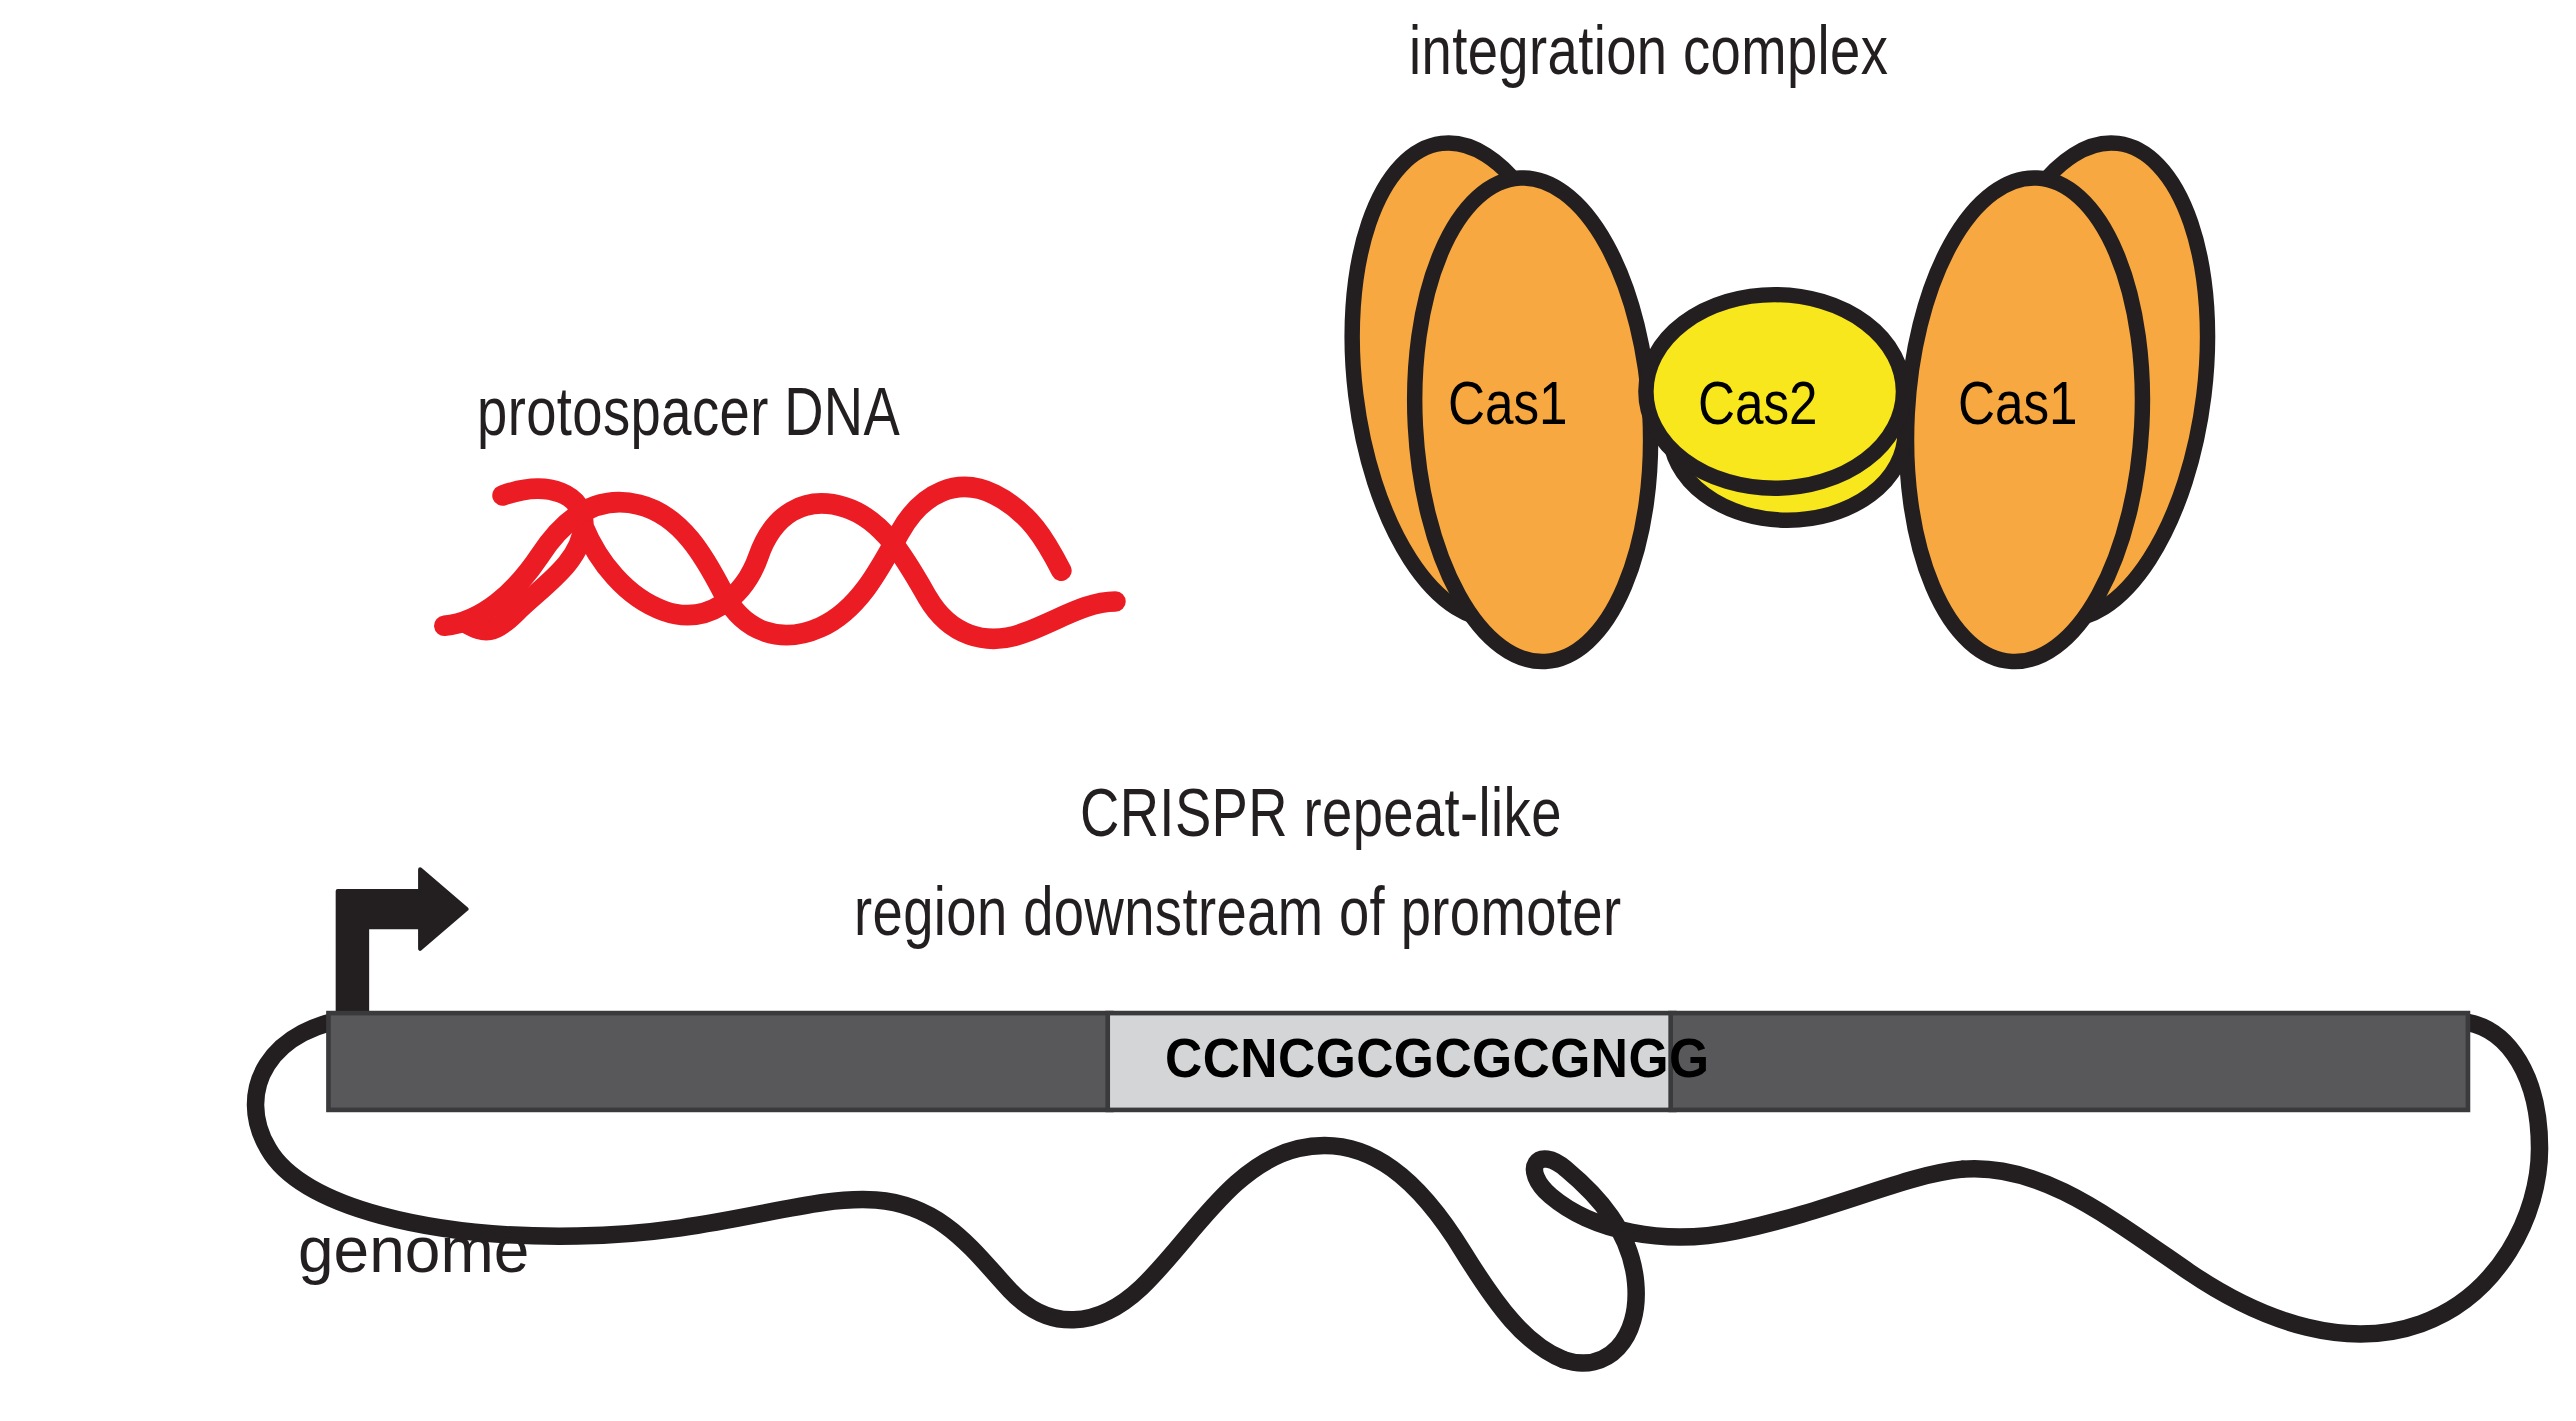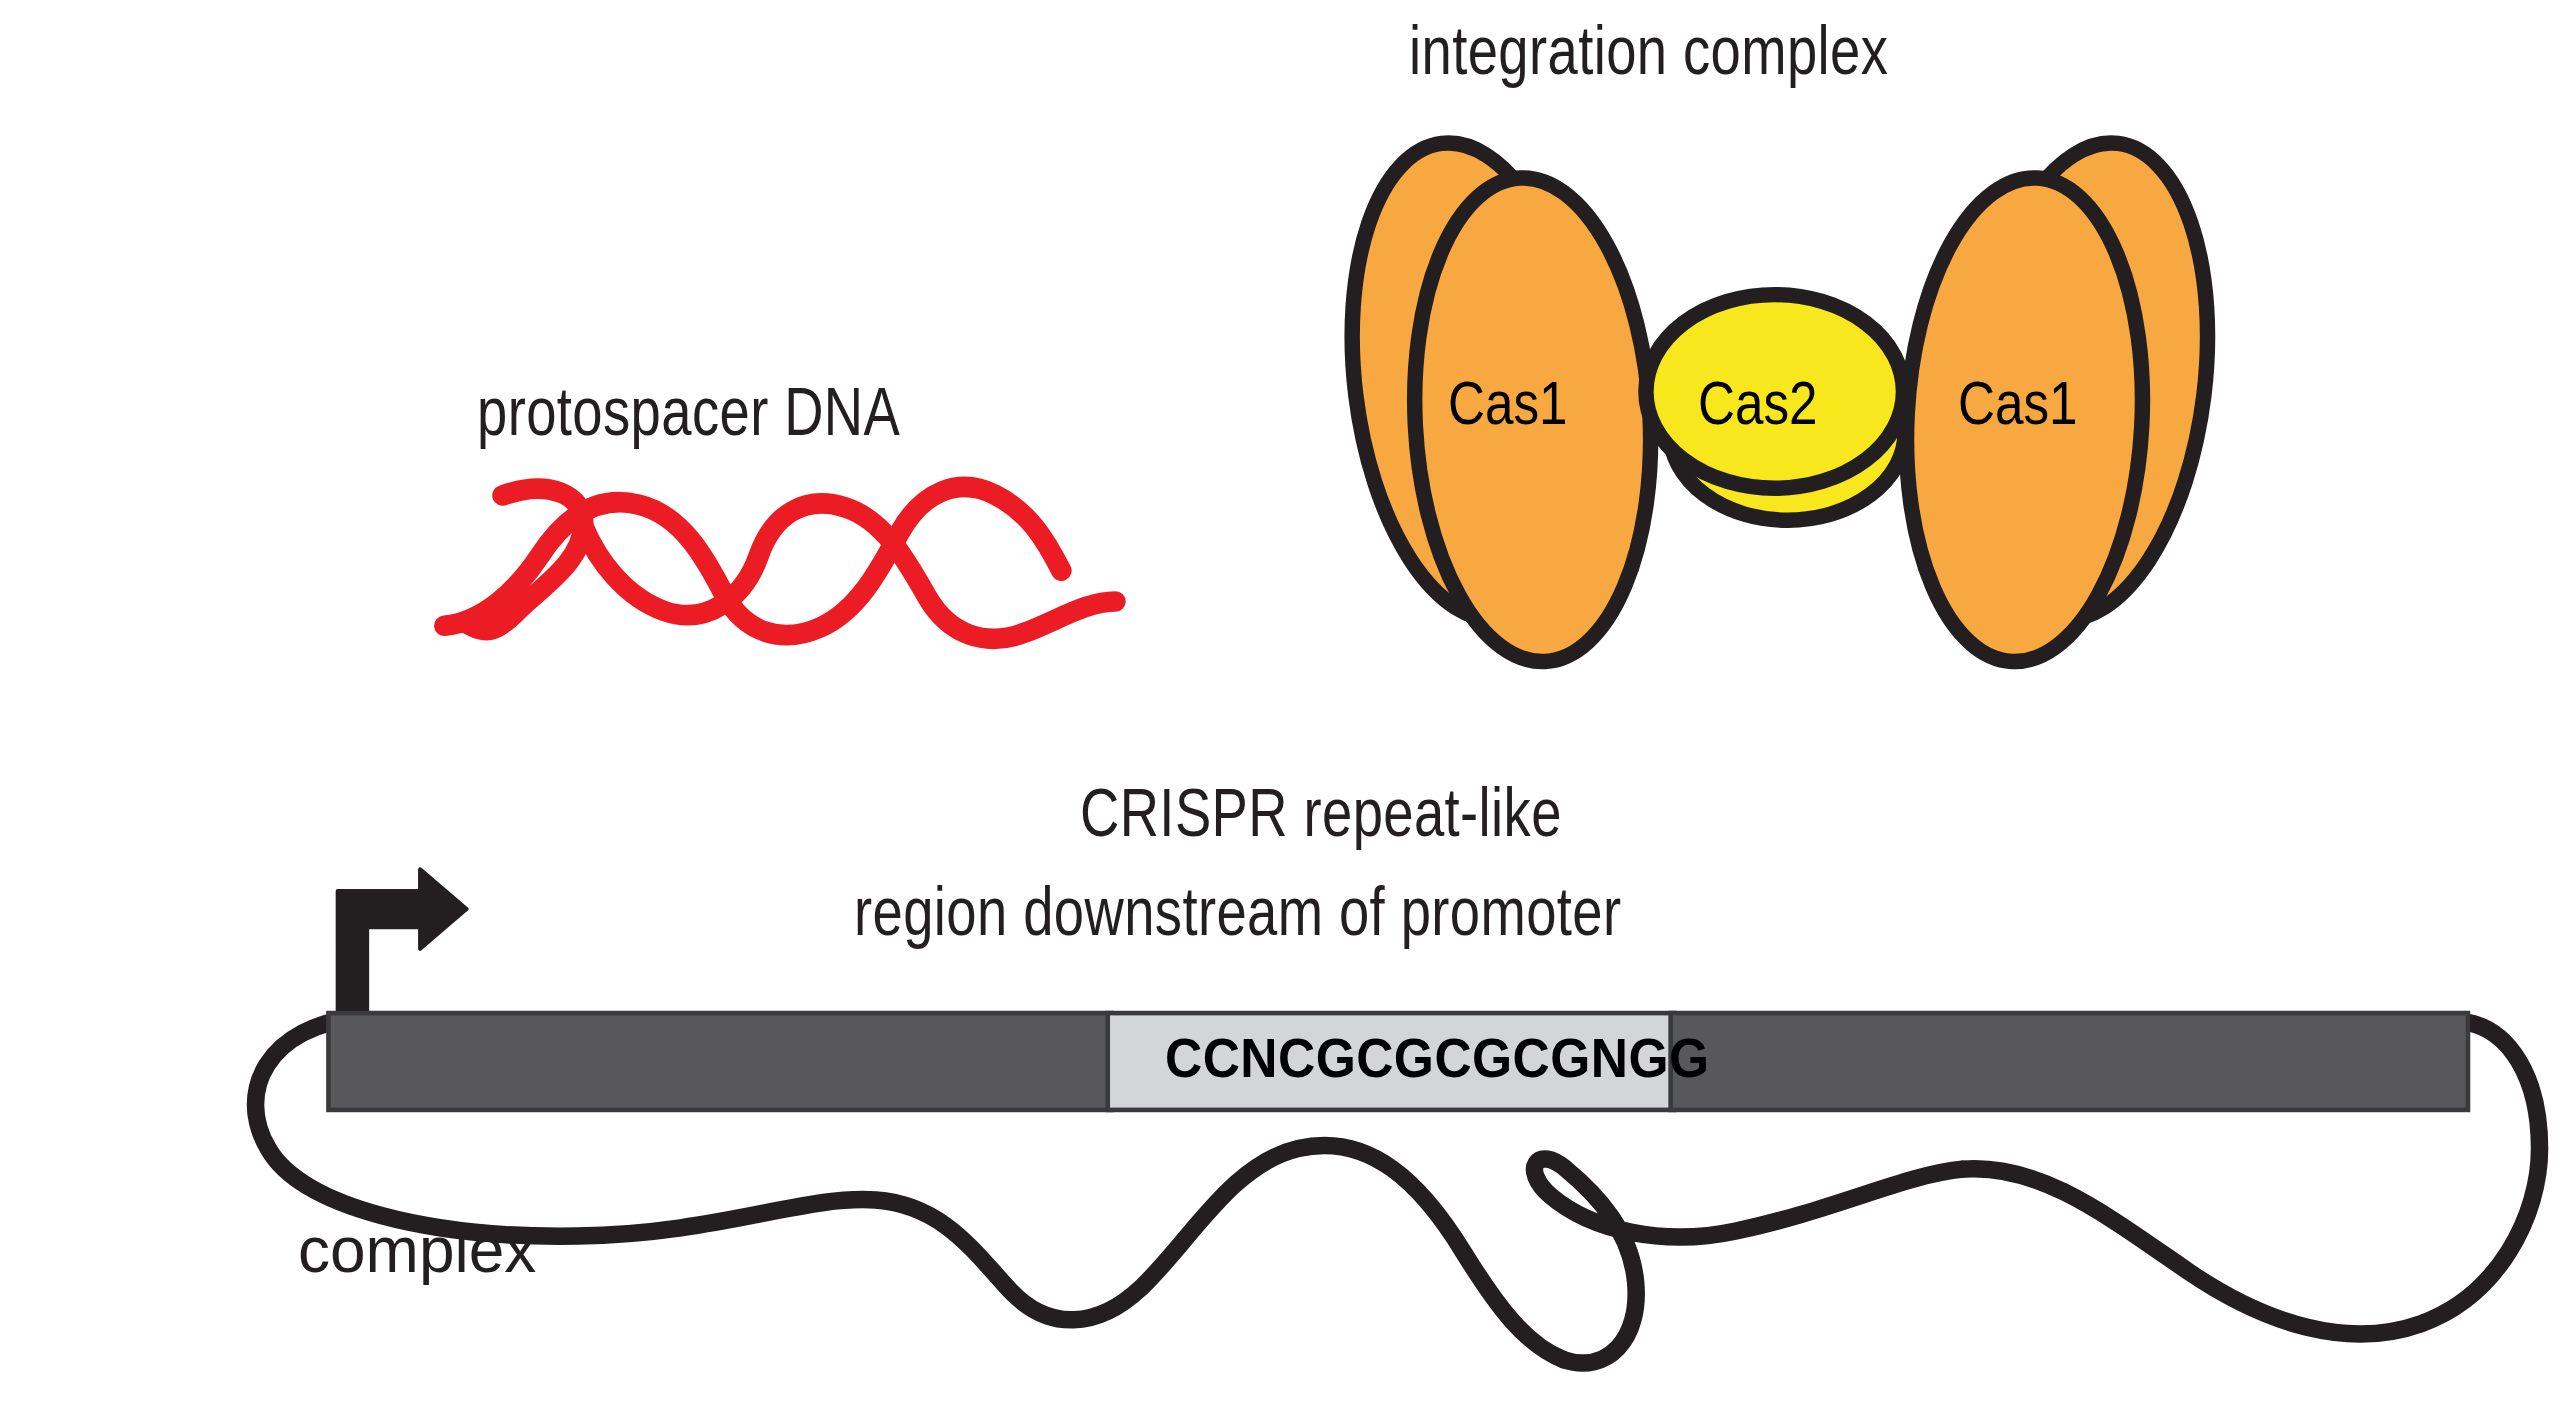--- a/index.html
+++ b/index.html
@@ -118,21 +118,21 @@
   </svg>
 
   <div class="lbl cond" id="lbl-integration">integration complex</div>
 
   <div class="lbl cond" id="lbl-protospacer">protospacer DNA</div>
 
   <div class="lbl cond" id="lbl-crispr1">CRISPR repeat-like</div>
 
   <div class="lbl cond" id="lbl-crispr2">region downstream of promoter</div>
 
-  <div class="lbl" id="lbl-genome">complex</div>
+  <div class="lbl" id="lbl-genome">genome</div>
 
   <div class="caslbl" id="lbl-cas1a">Cas1</div>
 
   <div class="caslbl" id="lbl-cas2">Cas2</div>
 
   <div class="caslbl" id="lbl-cas1b">Cas1</div>
 
   <div id="lbl-seq">CCNCGCGCGCGNGG</div>
 
 </div>

